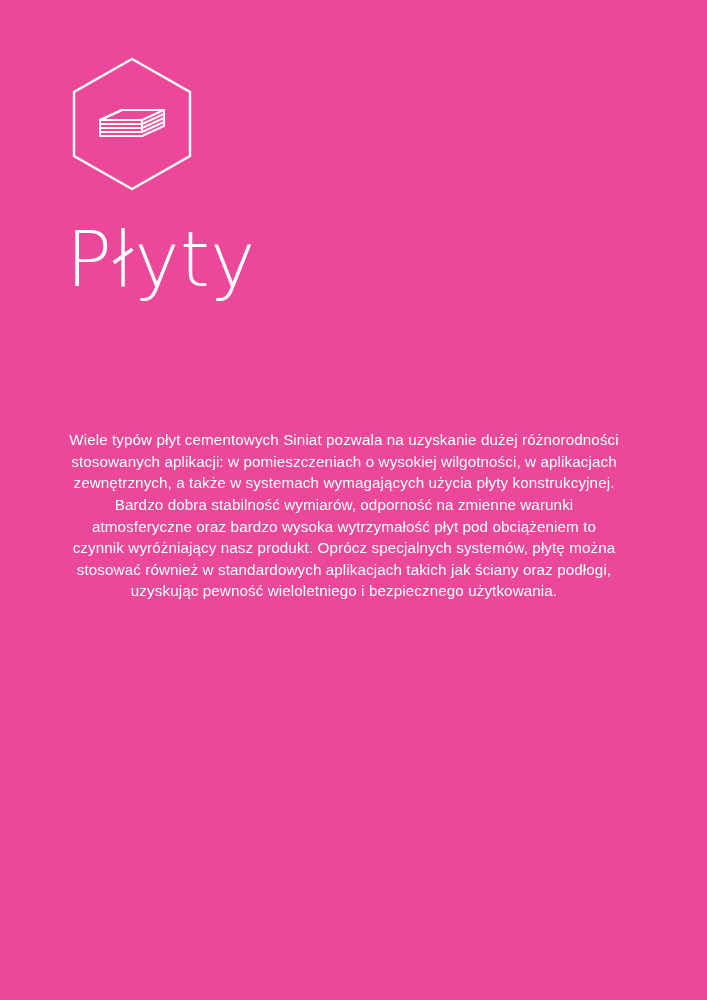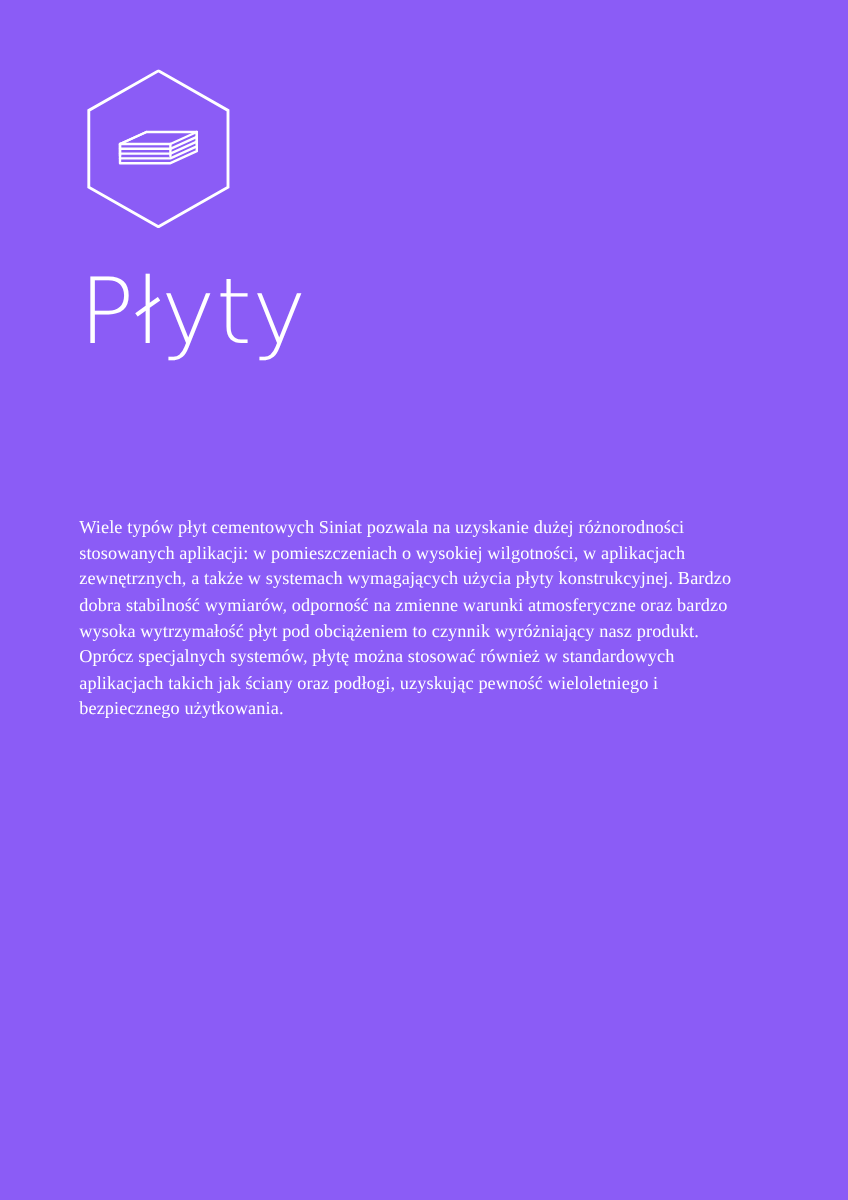--- a/index.html
+++ b/index.html
@@ -10,21 +10,21 @@
     width: 707px;
     height: 1000px;
     background: #0069b4;
     font-family: "DejaVu Sans", sans-serif;
     overflow: hidden;
   }
   .page {
     position: relative;
     width: 707px;
     height: 1000px;
-    background: #8b5cf6;
+    background: #ec4899;
     box-sizing: border-box;
   }
   .icon-badge {
     position: absolute;
     left: 66px;
     top: 58px;
     width: 132px;
     height: 132px;
   }
   .icon-badge svg {
@@ -46,24 +46,24 @@
     white-space: nowrap;
   }
   .body-block {
     position: absolute;
     left: 66px;
     top: 414px;
     width: 556px;
   }
   .body-text {
     color: #ffffff;
-    font-family: Liberation Serif, serif;
+    font-family: Liberation Sans, sans-serif;
     font-size: 15.2px;
     line-height: 21.6px;
-    text-align: left;
+    text-align: center;
     letter-spacing: 0.1px;
   }
 </style>
 </head>
 <body>
 
 <div class="page">
 
   <div class="icon-badge">
     <svg width="132" height="132" viewBox="0 0 132 132" xmlns="http://www.w3.org/2000/svg">

